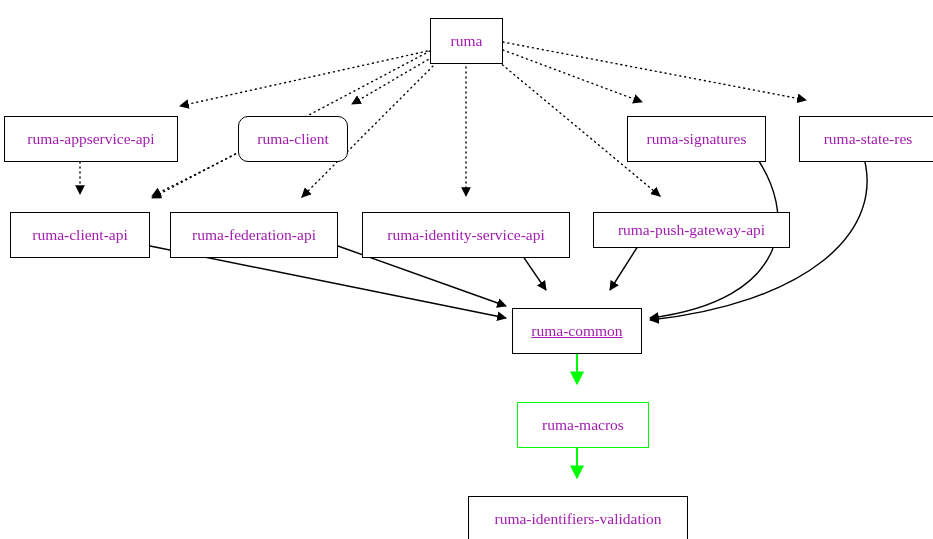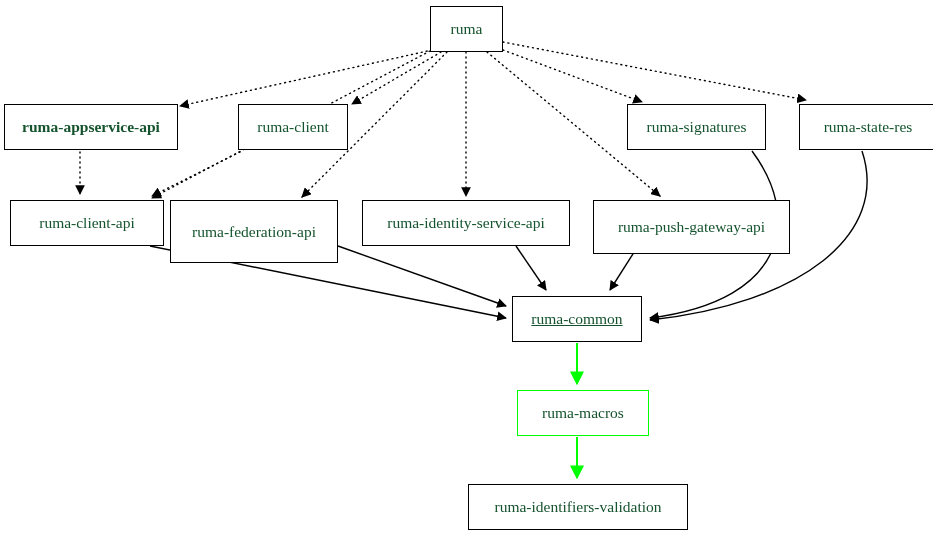--- a/index.html
+++ b/index.html
@@ -31,24 +31,25 @@
     height: 539px;
   }
   .node {
     position: absolute;
     box-sizing: border-box;
     display: flex;
     align-items: center;
     justify-content: center;
     background: #ffffff;
     border: 1px solid #000000;
-    color: #14532d;
+    color: #a21caf;
     font-size: 15.5px;
     line-height: 1;
     white-space: nowrap;
+    margin-top: 12px;
   }
   .node.green-box {
     border-color: #00ff00;
   }
   .node-label {
     display: block;
     pointer-events: none;
   }
 </style>
 </head>
@@ -86,42 +87,42 @@
     <path d="M 862 151 C 890 235, 800 304, 650 320" fill="none" stroke="#000000" stroke-width="1.4" marker-end="url(#arrow-black)"></path>
 
     <path d="M 577 343 L 577 384" fill="none" stroke="#00ff00" stroke-width="2" marker-end="url(#arrow-green)"></path>
     <path d="M 577 437 L 577 478" fill="none" stroke="#00ff00" stroke-width="2" marker-end="url(#arrow-green)"></path>
   </svg>
 
   <div id="node-layer">
     <div class="node" style="left:430px; top:6px; width:73px; height:46px;">
       <span class="node-label">ruma</span>
     </div>
-    <div class="node" style="left:4px; top:104px; width:174px; height:46px;font-weight:bold;">
+    <div class="node" style="left:4px; top:104px; width:174px; height:46px;">
       <span class="node-label">ruma-appservice-api</span>
     </div>
-    <div class="node" style="left:238px; top:104px; width:110px; height:46px;">
+    <div class="node" style="left:238px; top:104px; width:110px; height:46px;border-radius:10px;">
       <span class="node-label">ruma-client</span>
     </div>
     <div class="node" style="left:627px; top:104px; width:139px; height:46px;">
       <span class="node-label">ruma-signatures</span>
     </div>
     <div class="node" style="left:799px; top:104px; width:138px; height:46px;">
       <span class="node-label">ruma-state-res</span>
     </div>
-    <div class="node" style="left:10px; top:200px; width:154px; height:46px;">
+    <div class="node" style="left:10px; top:200px; width:140px; height:46px;">
       <span class="node-label">ruma-client-api</span>
     </div>
-    <div class="node" style="left:170px; top:200px; width:168px; height:63px;">
+    <div class="node" style="left:170px; top:200px; width:168px; height:46px;">
       <span class="node-label">ruma-federation-api</span>
     </div>
     <div class="node" style="left:362px; top:200px; width:208px; height:46px;justify-content:center;">
       <span class="node-label">ruma-identity-service-api</span>
     </div>
-    <div class="node" style="left:593px; top:200px; width:197px; height:54px;">
+    <div class="node" style="left:593px; top:200px; width:197px; height:36px;">
       <span class="node-label">ruma-push-gateway-api</span>
     </div>
     <div class="node" style="left:512px; top:296px; width:130px; height:46px;text-decoration:underline;">
       <span class="node-label">ruma-common</span>
     </div>
     <div class="node green-box" style="left:517px; top:390px; width:132px; height:46px;">
       <span class="node-label">ruma-macros</span>
     </div>
     <div class="node" style="left:468px; top:484px; width:220px; height:46px;">
       <span class="node-label">ruma-identifiers-validation</span>

